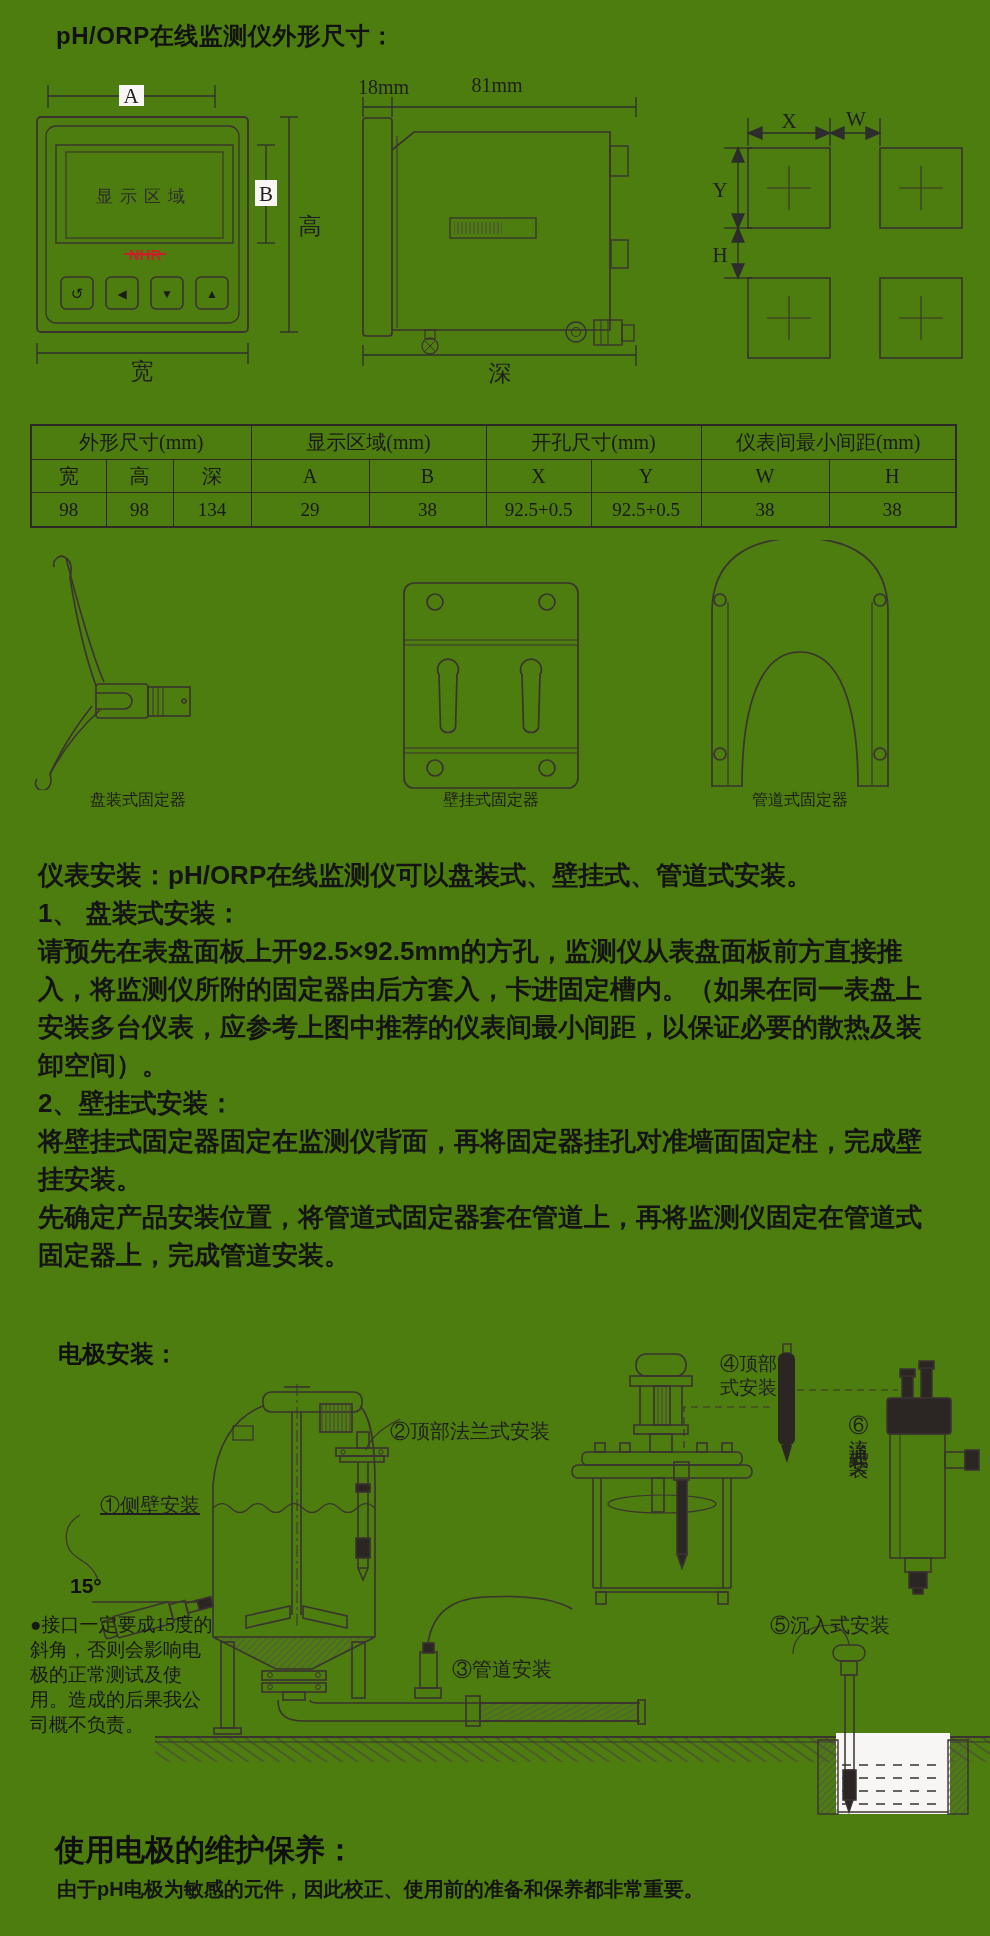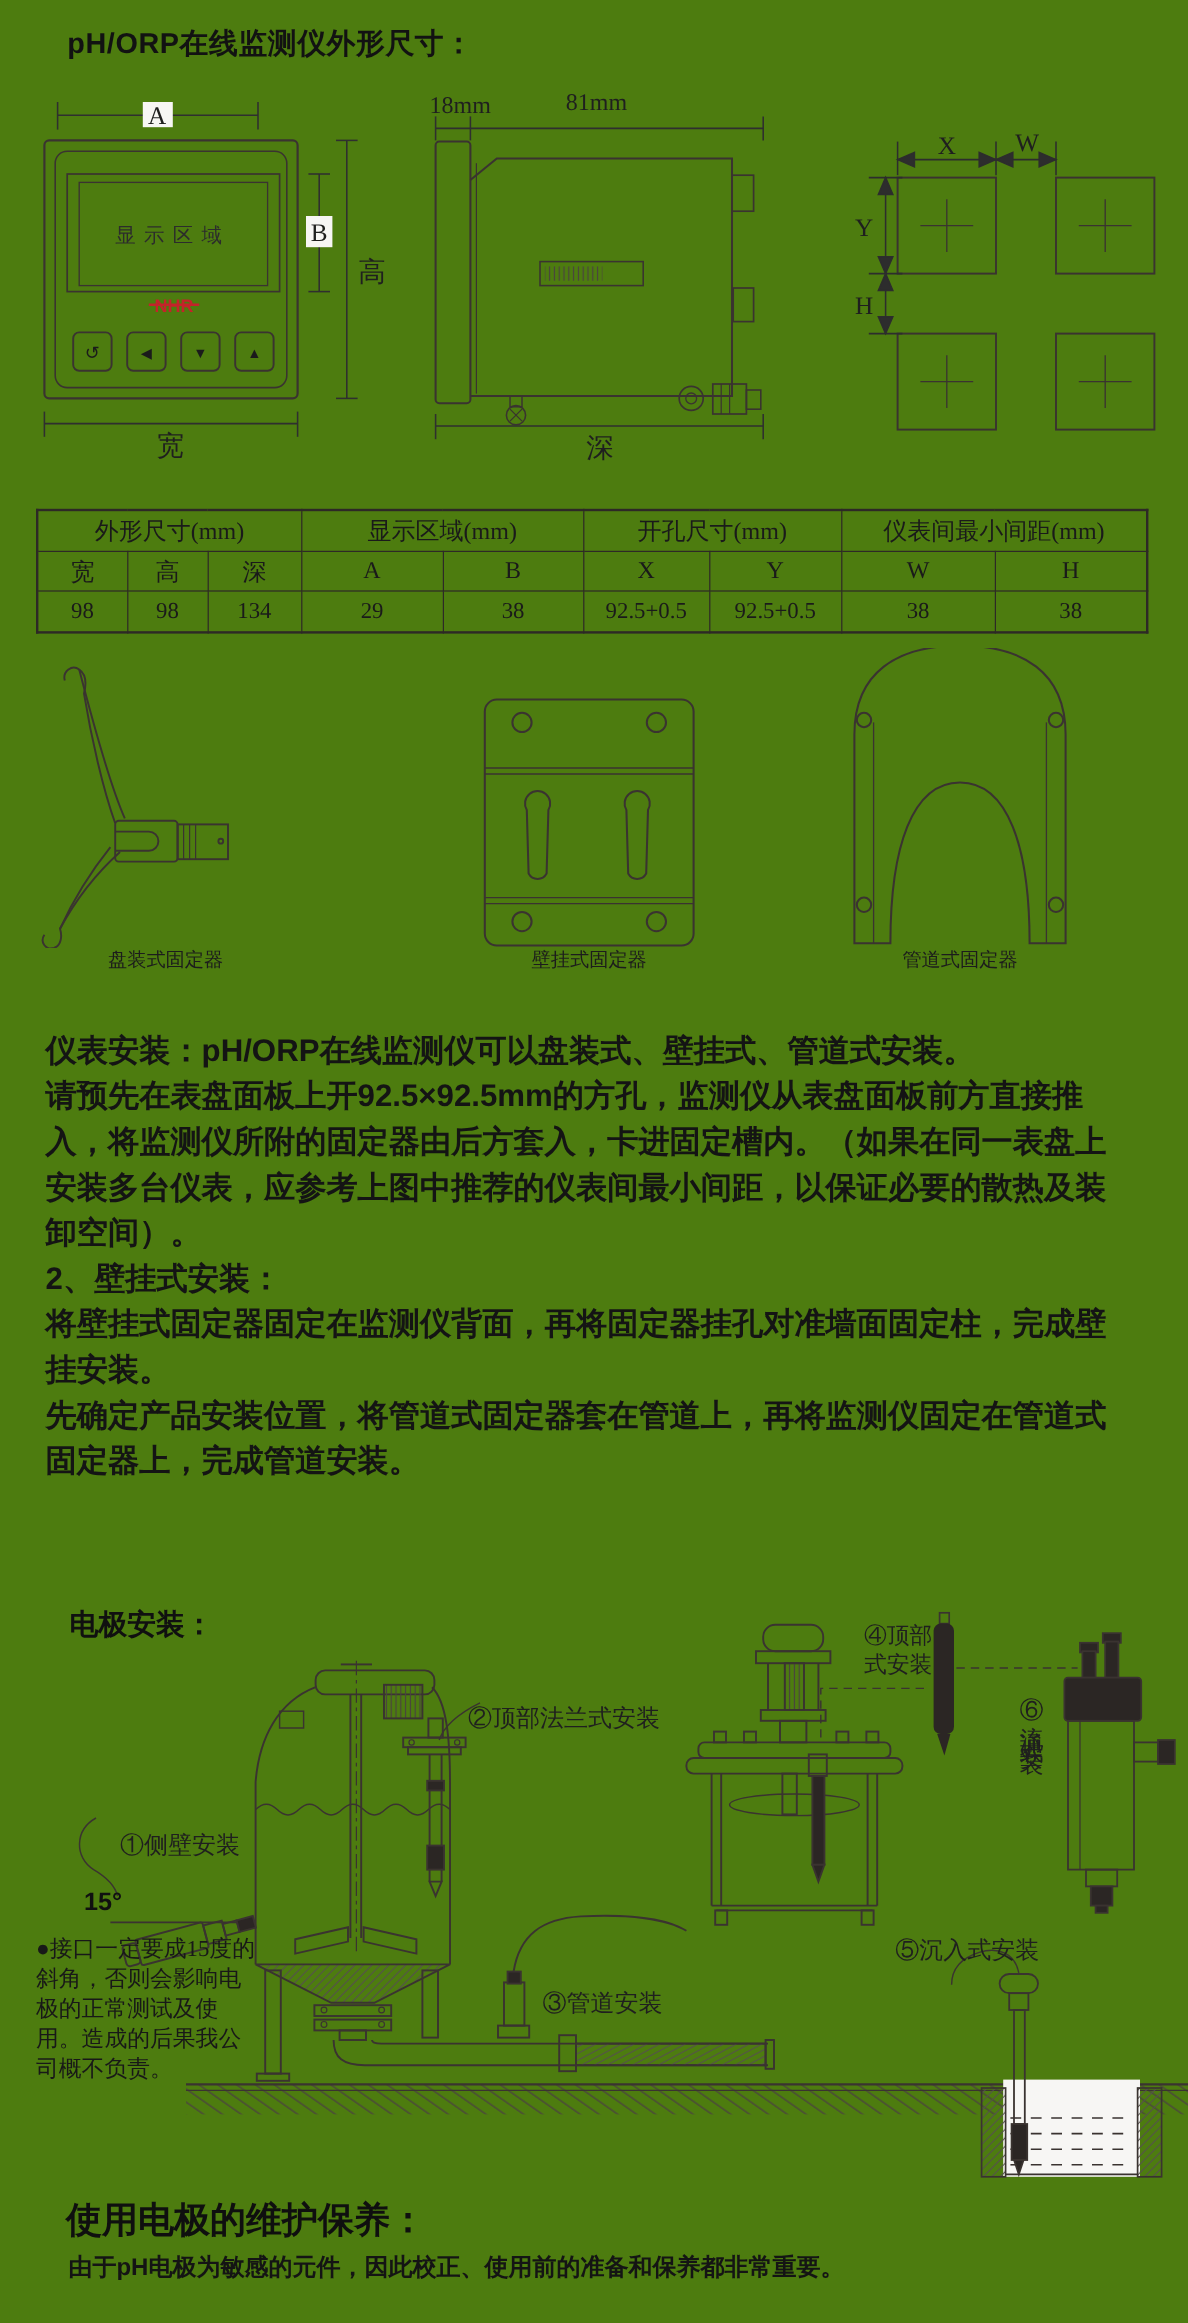--- a/index.html
+++ b/index.html
@@ -238,20 +238,21 @@
         <circle cx="880" cy="754" r="6"></circle>
     </g>
   </svg>
 
   <div class="abs fixlabel" style="left:63px;top:790px;">盘装式固定器</div>
   <div class="abs fixlabel" style="left:416px;top:790px;">壁挂式固定器</div>
   <div class="abs fixlabel" style="left:725px;top:790px;">管道式固定器</div>
 
   <div class="abs para-wrap" style="left:38px;top:856px;">
     <p class="para">仪表安装：pH/ORP在线监测仪可以盘装式、壁挂式、管道式安装。</p>
+    <p class="para">1、 盘装式安装：</p>
     <p class="para">请预先在表盘面板上开92.5×92.5mm的方孔，监测仪从表盘面板前方直接推入，将监测仪所附的固定器由后方套入，卡进固定槽内。（如果在同一表盘上安装多台仪表，应参考上图中推荐的仪表间最小间距，以保证必要的散热及装卸空间）。</p>
     <p class="para">2、壁挂式安装：</p>
     <p class="para">将壁挂式固定器固定在监测仪背面，再将固定器挂孔对准墙面固定柱，完成壁挂安装。</p>
     <p class="para">先确定产品安装位置，将管道式固定器套在管道上，再将监测仪固定在管道式固定器上，完成管道安装。</p>
   </div>
 
   <div class="abs eheading" style="left:58px;top:1338px;">电极安装：</div>
 
   <svg class="abs" style="left:0;top:1340px;" width="990" height="480" viewBox="0 1340 990 480">
     <defs>
@@ -408,25 +409,25 @@
         <rect x="833" y="1645" width="32" height="16" rx="8"></rect>
         <rect x="841" y="1661" width="16" height="14"></rect>
         <rect x="845" y="1675" width="9" height="95"></rect>
         <rect x="843" y="1770" width="13" height="30" fill="#2b2624"></rect>
         <polygon points="845,1800 853,1800 849,1812" fill="#2b2624"></polygon>
         <path d="M849 1644 C846 1628 832 1622 816 1627 C800 1632 793 1642 793 1654" stroke-width="1.2"></path>
       </g>
     </g>
   </svg>
 
-  <div class="abs dlabel" style="left:100px;top:1524px;">①侧壁安装</div>
+  <div class="abs dlabel" style="left:100px;top:1492px;text-decoration:underline;">①侧壁安装</div>
   <div class="abs angle" style="left:70px;top:1574px;">15°</div>
   <div class="abs dlabel" style="left:390px;top:1418px;">②顶部法兰式安装</div>
   <div class="abs dlabel" style="left:452px;top:1656px;">③管道安装</div>
   <div class="abs dlabel-wrap" style="left:696px;top:1352px;width:64px;">④顶部式安装</div>
-  <div class="abs dlabel" style="left:746px;top:1612px;">⑤沉入式安装</div>
+  <div class="abs dlabel" style="left:770px;top:1612px;">⑤沉入式安装</div>
   <div class="abs vlabel" style="left:846px;top:1398px;">⑥流通式安装</div>
   <div class="abs note" style="left:30px;top:1612px;">●接口一定要成15度的斜角，否则会影响电极的正常测试及使用。造成的后果我公司概不负责。</div>
 
   <div class="abs bbody" style="left:57px;top:1876px;width:900px;">由于pH电极为敏感的元件，因此校正、使用前的准备和保养都非常重要。</div>
   <div class="abs bheading" style="left:55px;top:1830px;">使用电极的维护保养：</div>
 
 </div>
 
 </body></html>

